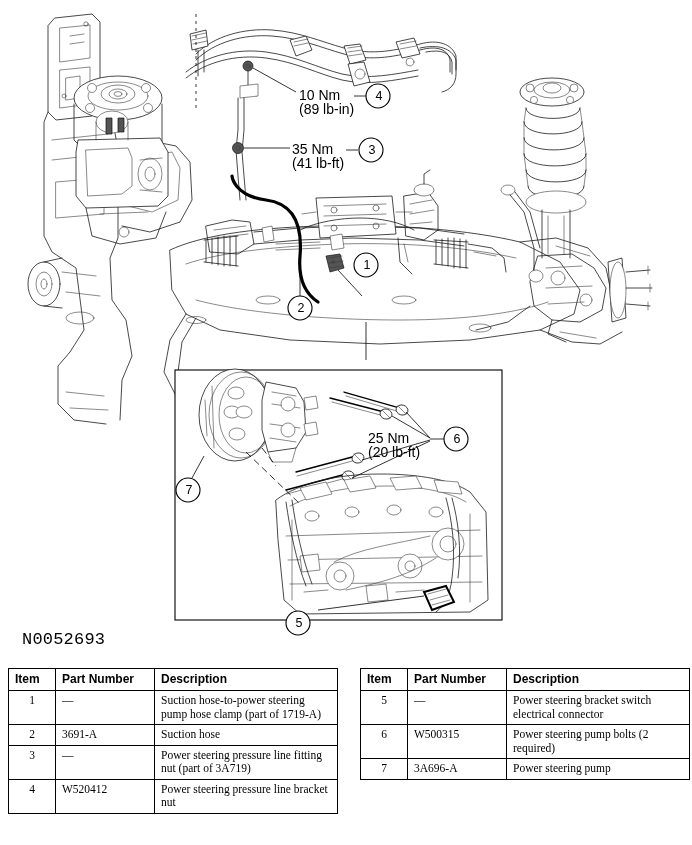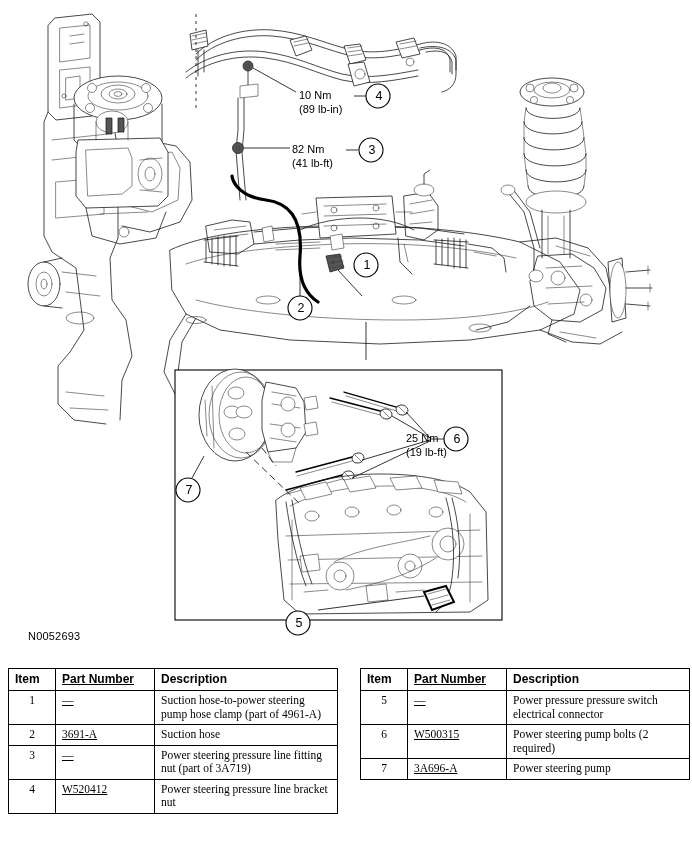--- a/index.html
+++ b/index.html
@@ -1,30 +1,30 @@
 <!DOCTYPE html>
 <html><head>
 <meta charset="utf-8">
 <style>
   html,body{margin:0;padding:0;background:#ffffff;}
   body{width:692px;height:845px;position:relative;font-family:"Liberation Sans",sans-serif;color:#000;}
   #figure{position:absolute;left:0;top:0;width:692px;height:660px;}
   #figure svg{display:block;}
 
-  .callout-text{font-family:"Liberation Sans",sans-serif;font-size:11px;line-height:14px;font-weight:400;white-space:nowrap;}
-  .fig-id{position:absolute;left:28px;top:630px;font-family:Liberation Sans, sans-serif;font-size:11px;letter-spacing:.2px;}
+  .callout-text{font-family:"Liberation Sans",sans-serif;font-size:14px;line-height:14px;font-weight:400;white-space:nowrap;}
+  .fig-id{position:absolute;left:22px;top:630px;font-family:Liberation Mono, monospace;font-size:17px;letter-spacing:.2px;}
 
   .tables{position:absolute;left:0;top:668px;width:692px;}
   table{border-collapse:collapse;font-family:"Liberation Serif",serif;font-size:11.5px;}
   table.parts{position:absolute;border:1.2px solid #000;}
   table.parts th,table.parts td{border:1px solid #000;padding:3px 6px;vertical-align:top;}
   table.parts th{font-family:"Liberation Sans",sans-serif;font-weight:bold;font-size:12px;text-align:left;padding:3px 6px 4px 6px;}
   table.parts td.item{text-align:center;}
   th.c-item,td.c-item{width:34px;}
-  th.c-part,td.c-part{width:86px;text-decoration:underline;}
+  th.c-part,td.c-part{width:86px;}
   th.c-desc,td.c-desc{width:170px;}
   #tbl-left{left:8px;top:0;}
   #tbl-right{left:360px;top:0;}
   td.c-desc,td.c-part{line-height:13.5px;}
 </style>
 </head>
 <body>
 
 <div id="figure">
 <svg width="692" height="660" viewBox="0 0 692 660" xmlns="http://www.w3.org/2000/svg">
@@ -376,46 +376,46 @@
   <div style="position:absolute;left:292px;top:616px;width:14px;text-align:center;font-size:12.5px;">5</div>
   <div style="position:absolute;left:450px;top:432px;width:14px;text-align:center;font-size:12.5px;">6</div>
   <div style="position:absolute;left:182px;top:483px;width:14px;text-align:center;font-size:12.5px;">7</div>
 
   <div class="callout-text" style="position:absolute;left:299px;top:88px;">
     <div>10 Nm</div>
     <div>(89 lb-in)</div>
   </div>
 
   <div class="callout-text" style="position:absolute;left:292px;top:142px;">
-    <div>82 Nm</div>
+    <div>35 Nm</div>
     <div>(41 lb-ft)</div>
   </div>
 
-  <div class="callout-text" style="position:absolute;left:368px;top:431px;margin-left:38px;">
+  <div class="callout-text" style="position:absolute;left:368px;top:431px;">
     <div>25 Nm</div>
-    <div>(19 lb-ft)</div>
+    <div>(20 lb-ft)</div>
   </div>
 
   <div class="fig-id">N0052693</div>
 </div>
 
 <div class="tables">
   <table class="parts" id="tbl-left">
     <thead>
       <tr>
         <th class="c-item">Item</th>
         <th class="c-part">Part Number</th>
         <th class="c-desc">Description</th>
       </tr>
     </thead>
     <tbody>
       <tr>
         <td class="c-item item">1</td>
         <td class="c-part">—</td>
-        <td class="c-desc">Suction hose-to-power steering pump hose clamp (part of 4961-A)</td>
+        <td class="c-desc">Suction hose-to-power steering pump hose clamp (part of 1719-A)</td>
       </tr>
       <tr>
         <td class="c-item item">2</td>
         <td class="c-part">3691-A</td>
         <td class="c-desc">Suction hose</td>
       </tr>
       <tr>
         <td class="c-item item">3</td>
         <td class="c-part">—</td>
         <td class="c-desc">Power steering pressure line fitting nut (part of 3A719)</td>
@@ -433,21 +433,21 @@
       <tr>
         <th class="c-item">Item</th>
         <th class="c-part">Part Number</th>
         <th class="c-desc">Description</th>
       </tr>
     </thead>
     <tbody>
       <tr>
         <td class="c-item item">5</td>
         <td class="c-part">—</td>
-        <td class="c-desc">Power pressure pressure switch electrical connector</td>
+        <td class="c-desc">Power steering bracket switch electrical connector</td>
       </tr>
       <tr>
         <td class="c-item item">6</td>
         <td class="c-part">W500315</td>
         <td class="c-desc">Power steering pump bolts (2 required)</td>
       </tr>
       <tr>
         <td class="c-item item">7</td>
         <td class="c-part">3A696-A</td>
         <td class="c-desc">Power steering pump</td>

